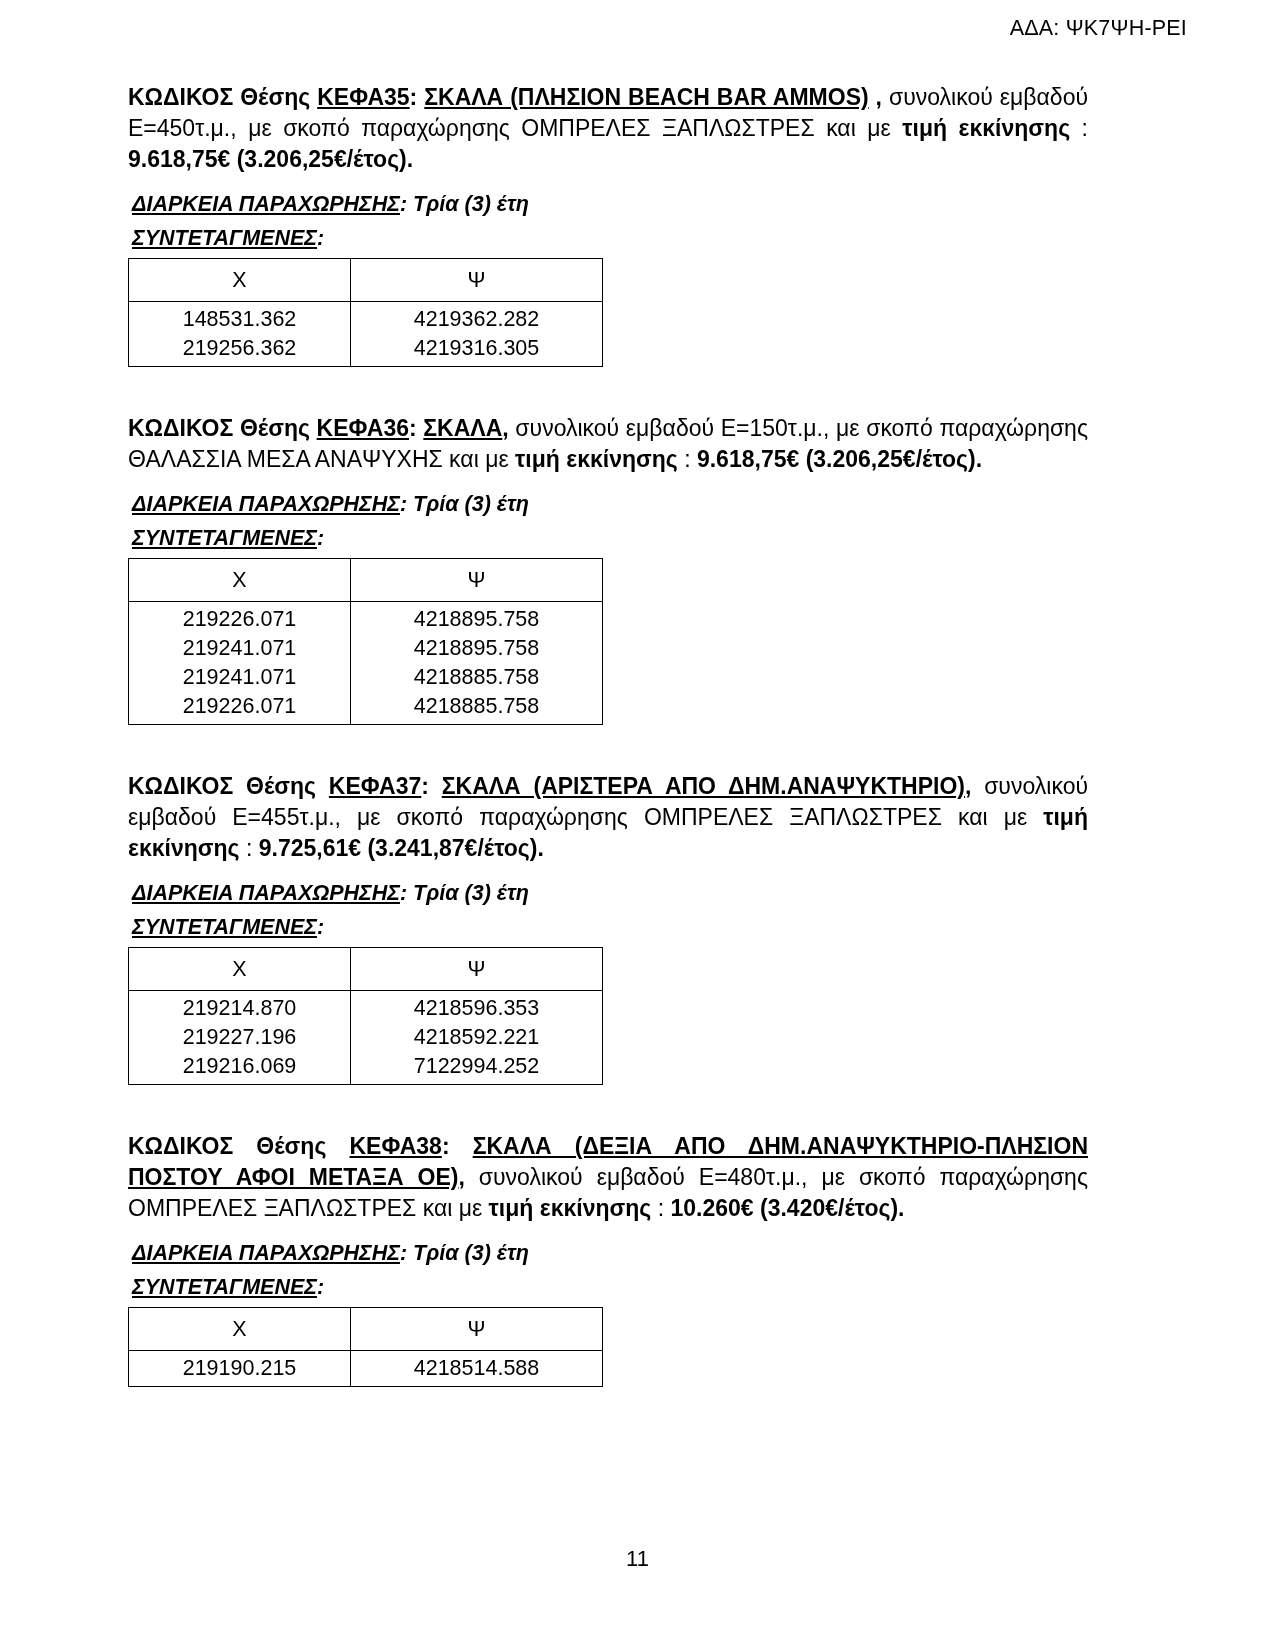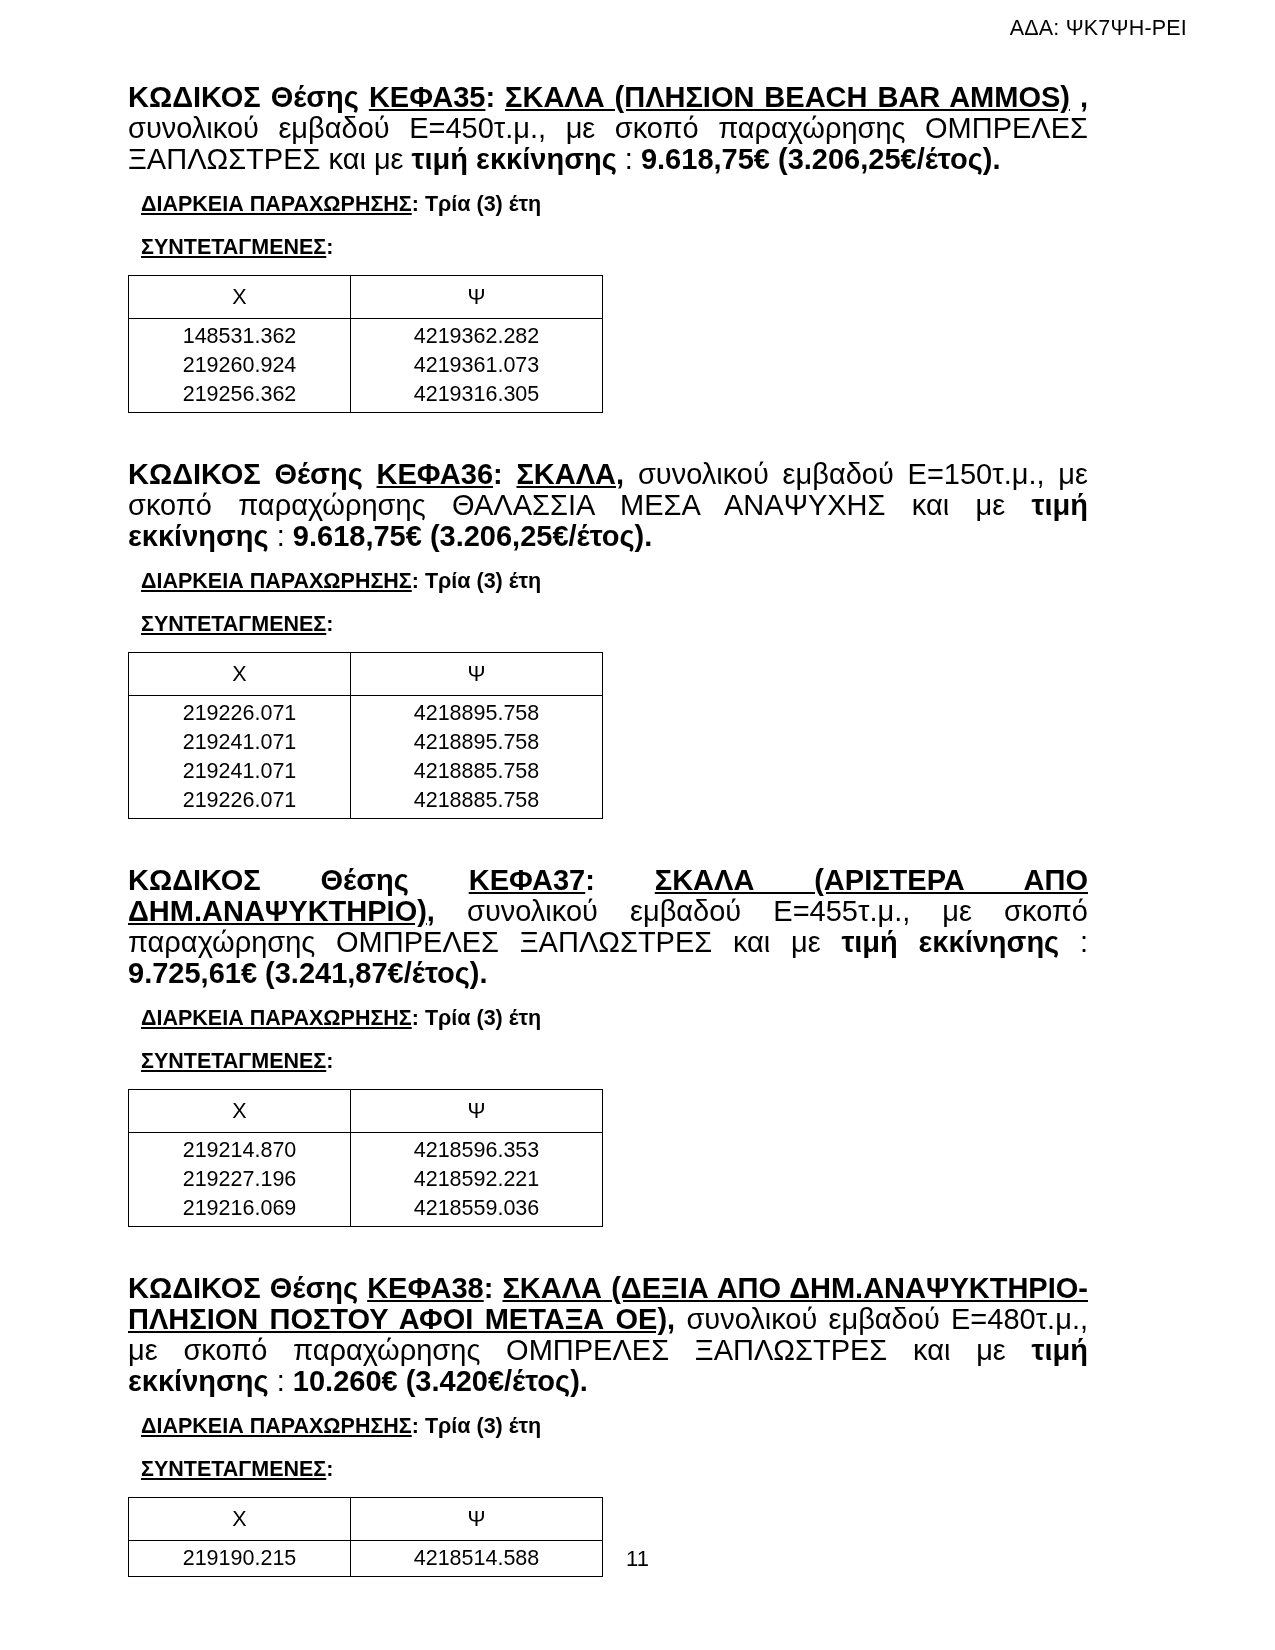--- a/index.html
+++ b/index.html
@@ -36,38 +36,39 @@
     top: 82px;
     width: 960px;
   }
   .block {
     margin-bottom: 0;
   }
   .block + .block {
     margin-top: 46px;
   }
   .para {
-    font-size: 29px;
+    font-size: 23px;
     line-height: 31px;
     text-align: justify;
     text-justify: inter-word;
     margin: 0 0 14px 0;
   }
   .para .b {
     font-weight: bold;
   }
   .para .bu {
     font-weight: bold;
     text-decoration: underline;
   }
   .dur-line, .coord-line {
     font-size: 21.5px;
     line-height: 30px;
-    margin: 13px;
-    font-weight: bold;
+    margin: 4px;
+    font-weight: bold;
+    font-style: italic;
   }
   .dur-line .u, .coord-line .u {
     text-decoration: underline;
   }
   .dur-line .val {
     font-weight: bold;
   }
   table.coords {
     border-collapse: collapse;
     margin-top: 5px;
@@ -139,24 +140,20 @@
             <th>Χ</th>
             <th>Ψ</th>
           </tr>
         </thead>
         <tbody>
           <tr class="data">
             <td>148531.362</td>
             <td>4219362.282</td>
           </tr>
           <tr class="data">
-            <td>219260.924</td>
-            <td>4219361.073</td>
-          </tr>
-          <tr class="data">
             <td>219256.362</td>
             <td>4219316.305</td>
           </tr>
         </tbody>
       </table>
     </div>
 
     <div class="block">
       <p class="para">
         <span class="b">ΚΩΔΙΚΟΣ</span><span> </span><span class="b">Θέσης</span><span> </span><span class="bu">ΚΕΦΑ36</span><span class="b">: </span><span class="bu">ΣΚΑΛΑ</span><span class="b">,</span><span> συνολικού εμβαδού Ε=150τ.μ., με σκοπό παραχώρησης ΘΑΛΑΣΣΙΑ ΜΕΣΑ ΑΝΑΨΥΧΗΣ και με </span><span class="b">τιμή εκκίνησης</span><span> : </span><span class="b">9.618,75€ (3.206,25€/έτος).</span>
@@ -224,21 +221,21 @@
           <tr class="data">
             <td>219214.870</td>
             <td>4218596.353</td>
           </tr>
           <tr class="data">
             <td>219227.196</td>
             <td>4218592.221</td>
           </tr>
           <tr class="data">
             <td>219216.069</td>
-            <td>4218559.036</td>
+            <td>7122994.252</td>
           </tr>
         </tbody>
       </table>
     </div>
 
     <div class="block">
       <p class="para">
         <span class="b">ΚΩΔΙΚΟΣ</span><span> </span><span class="b">Θέσης</span><span> </span><span class="bu">ΚΕΦΑ38</span><span class="b">: </span><span class="bu">ΣΚΑΛΑ (ΔΕΞΙΑ ΑΠΟ ΔΗΜ.ΑΝΑΨΥΚΤΗΡΙΟ-ΠΛΗΣΙΟΝ ΠΟΣΤΟΥ ΑΦΟΙ ΜΕΤΑΞΑ ΟΕ)</span><span class="b">,</span><span> συνολικού εμβαδού Ε=480τ.μ., με σκοπό παραχώρησης ΟΜΠΡΕΛΕΣ ΞΑΠΛΩΣΤΡΕΣ και με </span><span class="b">τιμή εκκίνησης</span><span> : </span><span class="b">10.260€ (3.420€/έτος).</span>
       </p>
       <p class="dur-line">

